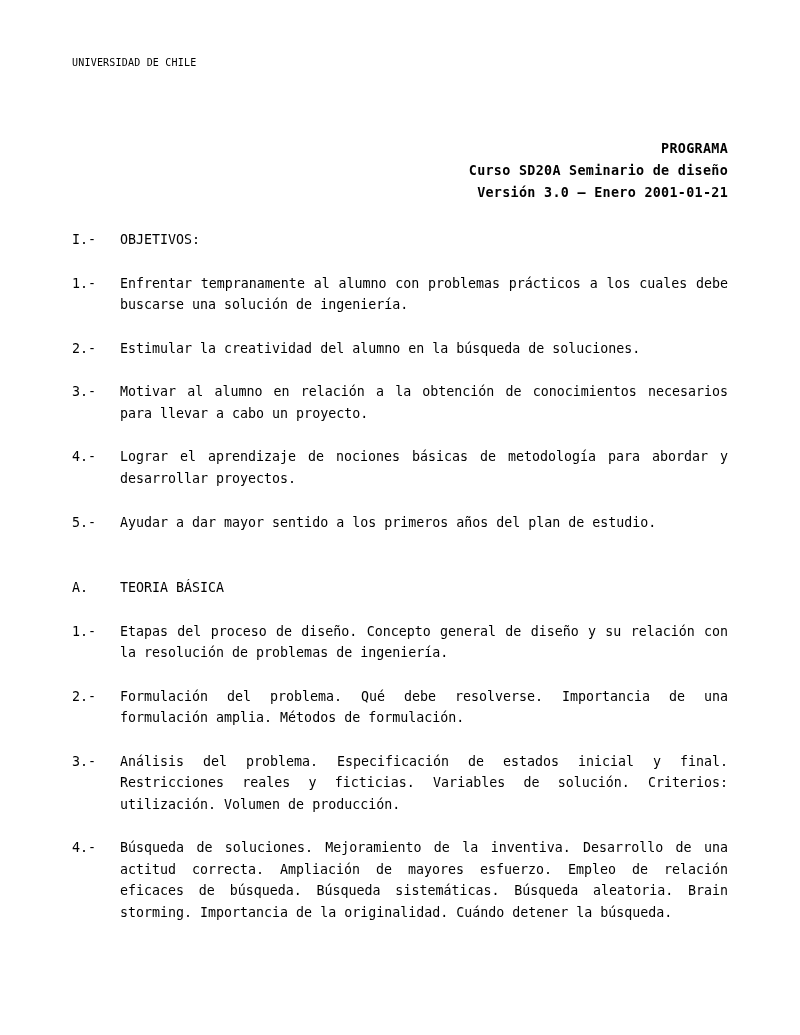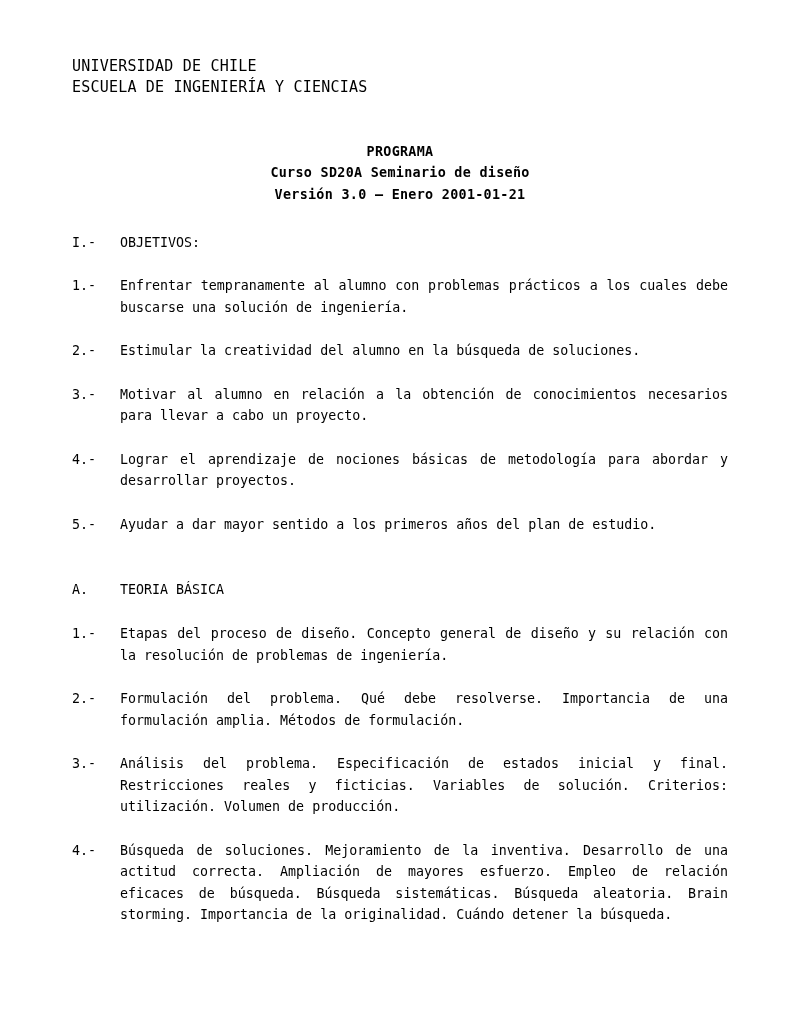--- a/index.html
+++ b/index.html
@@ -14,30 +14,30 @@
     position: relative;
     font-family: "DejaVu Sans Mono", monospace;
     font-size: 13.3px;
     color: #000000;
     box-sizing: border-box;
     padding: 56px 72px 0 72px;
     overflow: hidden;
   }
   .letterhead {
     line-height: 1.42;
-    font-size: 15px;
+    font-size: 10px;
     letter-spacing: 0.2px;
   }
   .letterhead div {
     white-space: pre;
   }
   .title-block {
-    text-align: center;
+    text-align: right;
     font-weight: bold;
-    margin-top: 42px;
+    margin-top: 68px;
     line-height: 1.62;
     font-size: 13.4px;
     letter-spacing: 0.3px;
   }
   .title-block div {
     white-space: pre;
   }
   .section {
     margin-top: 26px;
   }
@@ -74,21 +74,20 @@
   }
   .spacer-lg { height: 22px; }
 </style>
 </head>
 <body>
 
 <div class="page">
 
   <div class="letterhead">
     <div>UNIVERSIDAD DE CHILE</div>
-    <div>ESCUELA DE INGENIERÍA Y CIENCIAS</div>
   </div>
 
   <div class="title-block">
     <div>PROGRAMA</div>
     <div>Curso SD20A Seminario de diseño</div>
     <div>Versión 3.0 – Enero 2001-01-21</div>
   </div>
 
   <div class="section">
     <div class="heading-line">

